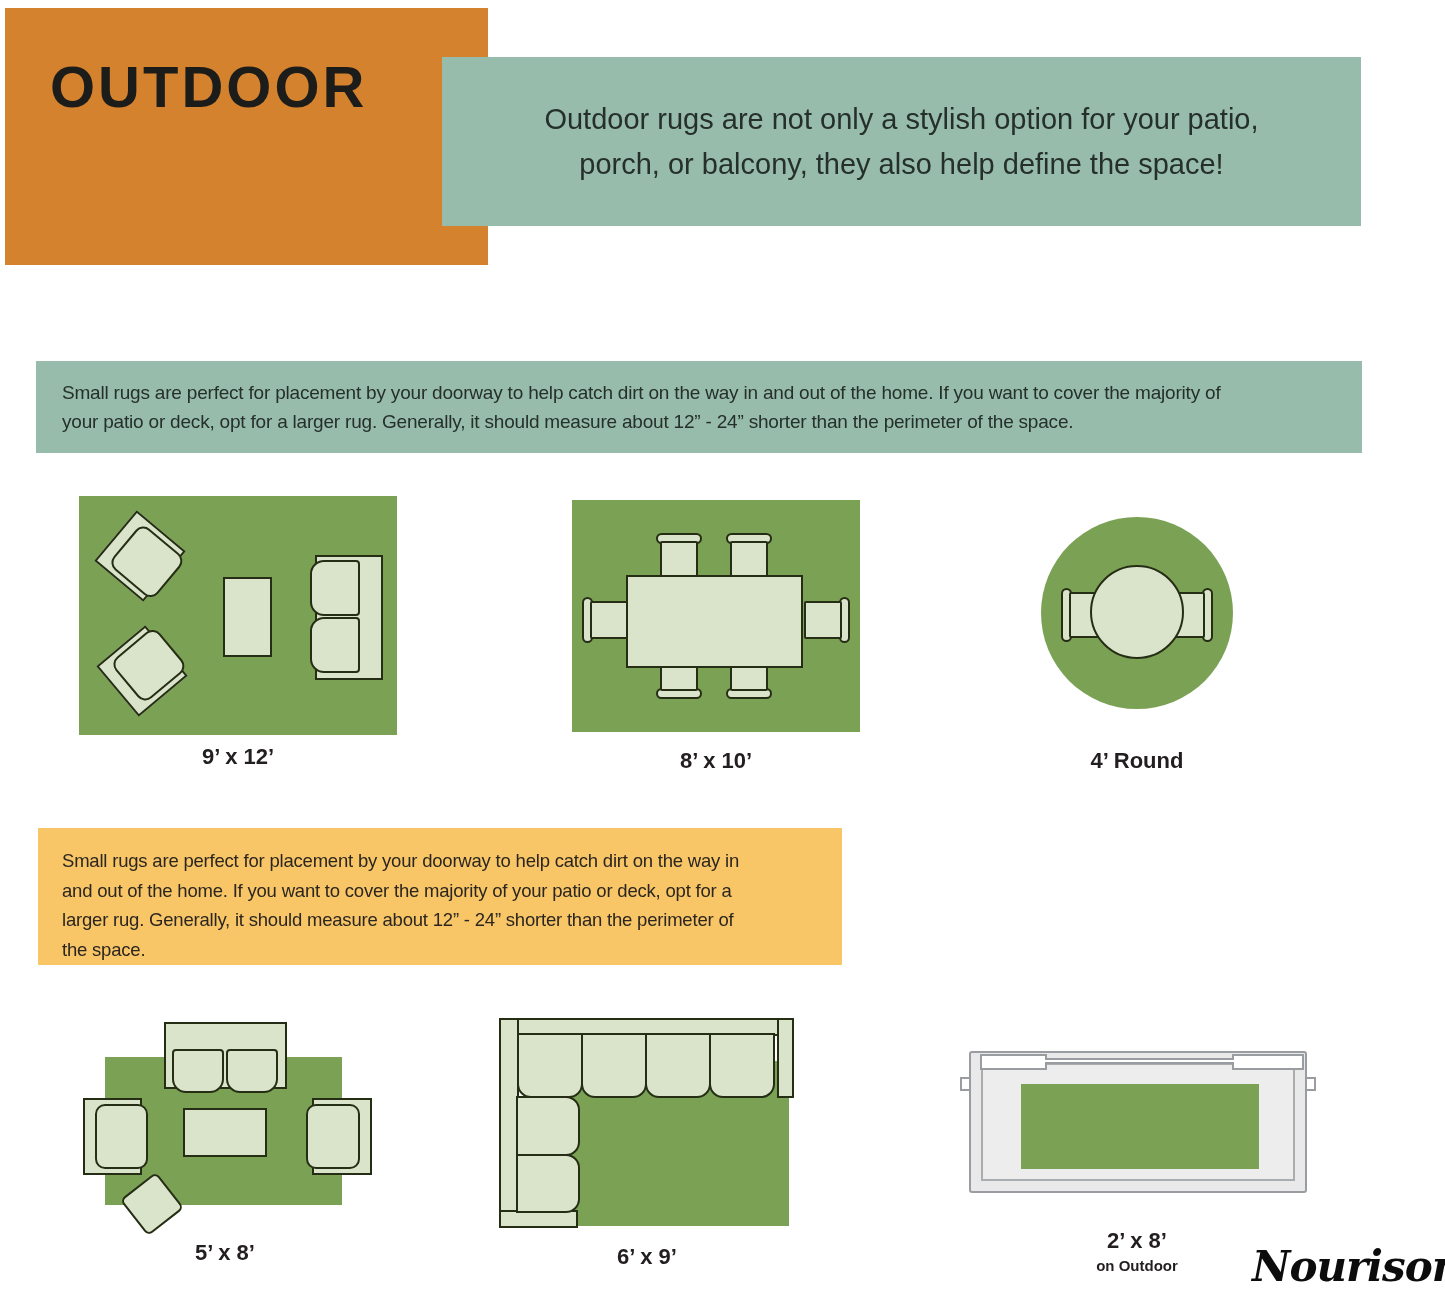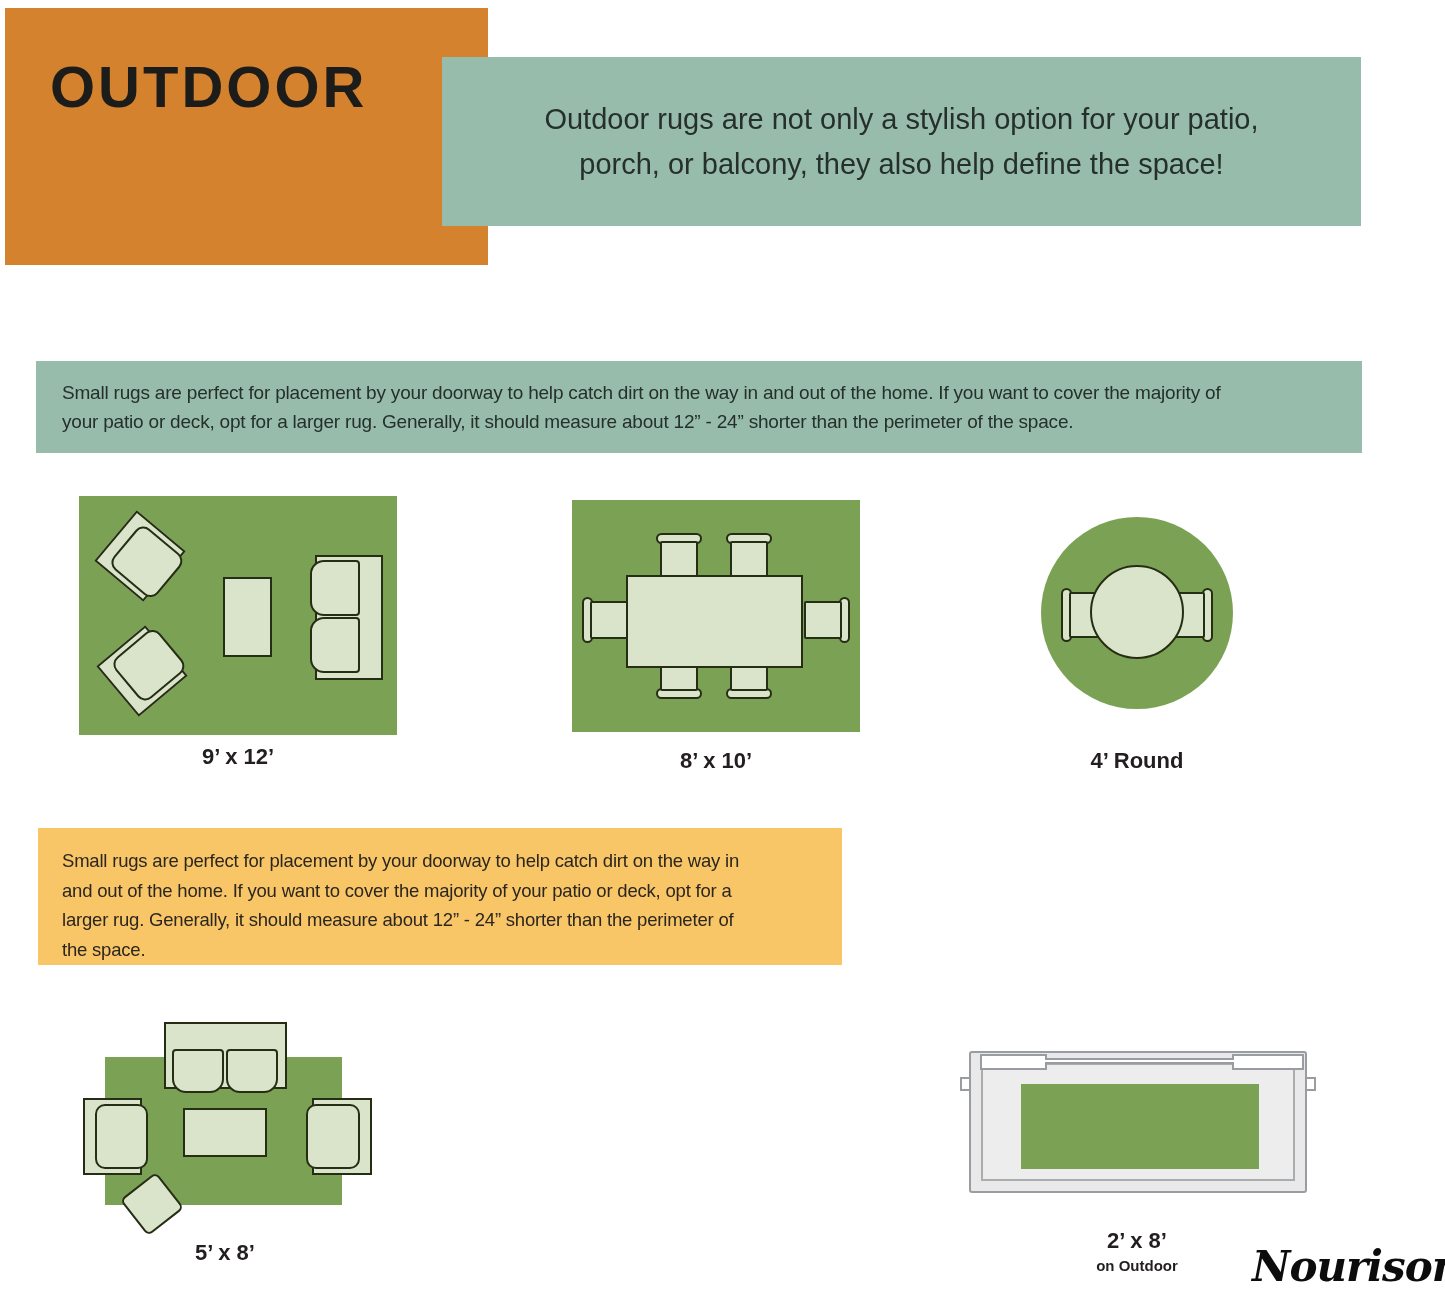--- a/index.html
+++ b/index.html
@@ -176,20 +176,34 @@
     </div>
     <div class="club-chair flip-x" style="left:247px;top:86px;width:60px;height:77px;">
       <div class="cc-frame"></div>
       <div class="cc-seat"></div>
     </div>
     <div class="furn" style="left:118px;top:96px;width:84px;height:49px;"></div>
     <div class="furn" style="left:64px;top:169px;width:46px;height:46px;border-radius:6px;transform:rotate(-38deg);"></div>
     <div class="diagram-label" style="left:60px;top:228px;text-align:center;">5’ x 8’</div>
   </div>
 
+  <div class="abs" style="left:497px;top:1016px;width:300px;height:260px;">
+    <div class="rug" style="left:40px;top:45px;width:252px;height:165px;"></div>
+    <div class="sec-bar" style="left:2px;top:2px;width:295px;height:18px;"></div>
+    <div class="sec-bar" style="left:280px;top:2px;width:17px;height:80px;"></div>
+    <div class="sec-bar" style="left:2px;top:2px;width:20px;height:194px;"></div>
+    <div class="sec-bar" style="left:2px;top:194px;width:79px;height:18px;"></div>
+    <div class="sec-cushion" style="left:20px;top:17px;width:66px;height:65px;border-radius:0 0 14px 14px;"></div>
+    <div class="sec-cushion" style="left:84px;top:17px;width:66px;height:65px;border-radius:0 0 14px 14px;"></div>
+    <div class="sec-cushion" style="left:148px;top:17px;width:66px;height:65px;border-radius:0 0 14px 14px;"></div>
+    <div class="sec-cushion" style="left:212px;top:17px;width:66px;height:65px;border-radius:0 0 14px 14px;"></div>
+    <div class="sec-cushion" style="left:19px;top:80px;width:64px;height:60px;border-radius:0 14px 14px 0;"></div>
+    <div class="sec-cushion" style="left:19px;top:138px;width:64px;height:59px;border-radius:0 14px 14px 0;"></div>
+    <div class="diagram-label" style="left:50px;top:228px;">6’ x 9’</div>
+  </div>
 
   <div class="balcony-outer">
     <div class="balcony-inner"></div>
     <div class="balcony-post" style="left:9px;top:1px;width:67px;height:16px;"></div>
     <div class="balcony-post" style="left:261px;top:1px;width:72px;height:16px;"></div>
     <div class="balcony-rail"></div>
     <div class="balcony-tab" style="left:-11px;top:24px;"></div>
     <div class="balcony-tab" style="left:334px;top:24px;"></div>
     <div class="runner-rug"></div>
   </div>

